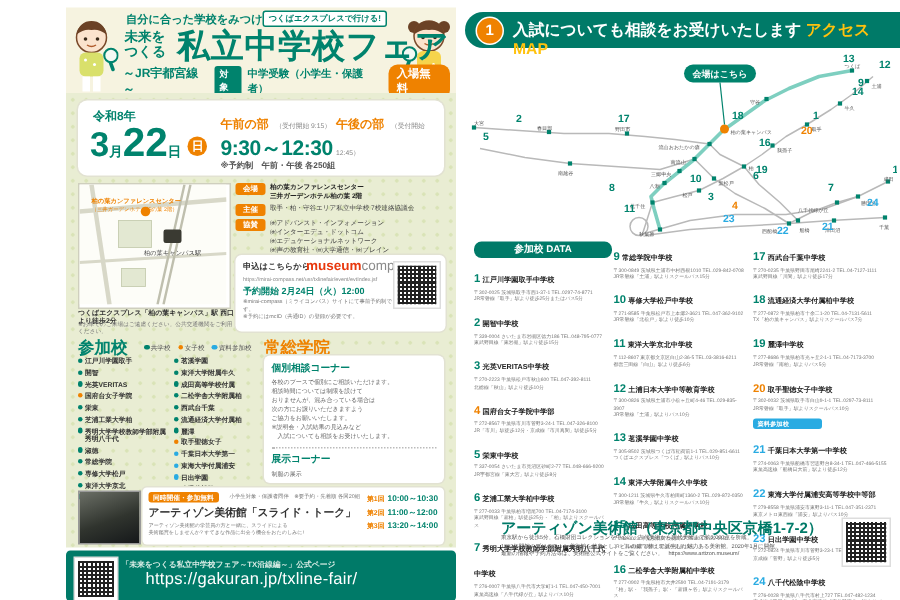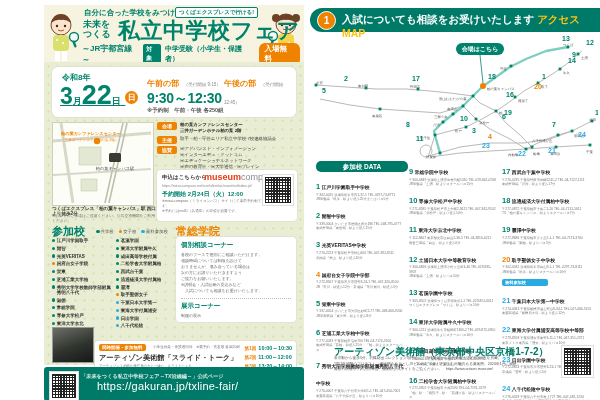--- a/index.html
+++ b/index.html
@@ -18,21 +18,21 @@
   .title-main{left:74px;top:11px;font-size:22px;font-weight:bold;color:#00836d;letter-spacing:.5px;}
   .sub-row{left:38px;top:43px;width:218px;height:12px;display:flex;align-items:center;gap:4px;}
   .sub-tx{font-size:8px;font-weight:bold;color:#00836d;}
   .chip-teal{background:#00836d;color:#fff;font-size:6px;font-weight:bold;border-radius:2px;padding:1px 3px;}
   .sub-target{font-size:7px;font-weight:bold;color:#00836d;}
   .chip-orange{background:#ef8200;color:#fff;font-size:7.5px;font-weight:bold;border-radius:6px;padding:1.5px 6px;}
   .kid{width:36px;height:52px;}
   
   .date-box{left:8px;top:62px;width:244px;height:50px;background:#fff;border-radius:6px;box-shadow:0 0 0 1px #e2e2d2;}
   .era{left:10px;top:5px;font-size:8px;font-weight:bold;color:#00836d;}
-  .bigdate{left:8px;top:13px;color:#00836d;font-weight:bold;text-decoration:underline;}
+  .bigdate{left:8px;top:13px;color:#00836d;font-weight:bold;}
   .bigdate .n1{font-size:23px;} .bigdate .u{font-size:9px;} .bigdate .n2{font-size:27px;}
   .day-circle{display:inline-block;width:13px;height:13px;background:#ef8200;color:#fff;border-radius:50%;
     font-size:8px;font-weight:bold;text-align:center;line-height:13px;vertical-align:4px;}
   .session{width:76px;}
   .sess1{left:95px;top:5px;} .sess2{left:172px;top:5px;}
   .sess-name{font-size:8px;font-weight:bold;color:#ef8200;}
   .sess-note{font-size:4.5px;color:#888;}
   .sess-time{font-size:14px;font-weight:bold;color:#00836d;letter-spacing:-.3px;}
   .reserve{left:95px;top:40px;font-size:5.5px;color:#555;font-weight:bold;}
   
@@ -65,21 +65,21 @@
   .school-item{font-size:4.5px;font-weight:bold;color:#333;display:flex;align-items:flex-start;gap:1.5px;line-height:1.15;}
   .s-dot{flex:0 0 3.2px;width:3.2px;height:3.2px;border-radius:50%;margin-top:.8px;}
   
   .program-title{left:132px;top:219px;font-size:11px;font-weight:bold;color:#ef8200;}
   .program-box{left:132px;top:232px;width:120px;height:85px;background:#fff;border-radius:4px;box-shadow:0 0 0 1px #e2e2d2;padding:4px 5px;box-sizing:border-box;}
   .pg-h{font-size:6.5px;font-weight:bold;color:#00836d;margin-bottom:2px;}
   .pg-b{font-size:4px;color:#666;line-height:1.5;white-space:pre-line;}
   .pg-div{border-top:1px dotted #bbb;margin:4px 0 3px;}
   
   .art-photo{left:8px;top:322px;width:40px;height:34px;background:linear-gradient(160deg,#6b6f66 0%,#30342e 55%,#15181a 100%);border:1px solid #999;}
-  .art-box{left:51px;top:336px;width:201px;height:38px;background:#fff;border-radius:3px;box-shadow:0 0 0 1px #e2e2d2;}
+  .art-box{left:51px;top:320px;width:201px;height:38px;background:#fff;border-radius:3px;box-shadow:0 0 0 1px #e2e2d2;}
   .art-badge{left:4px;top:3px;background:#ef8200;color:#fff;font-size:4.5px;font-weight:bold;border-radius:2px;padding:1px 3px;}
   .art-cond{left:58px;top:3.5px;font-size:3.6px;color:#777;}
   .art-title{left:4px;top:12px;font-size:7.2px;font-weight:bold;color:#333;}
   .art-desc{left:4px;top:23px;width:135px;font-size:3.4px;color:#777;line-height:1.45;white-space:pre-line;}
   .art-times{right:4px;top:4px;display:flex;flex-direction:column;gap:2px;}
   .art-time-row{font-size:5.5px;font-weight:bold;color:#00836d;}
   .art-time-row .tl{color:#ef8200;font-size:4.6px;margin-right:2px;}
   
   .footerL{left:0;top:362px;width:260px;height:34px;background:#007a68;border-radius:3px;}
   .ft-qr{left:6px;top:5px;width:24px;height:24px;}

